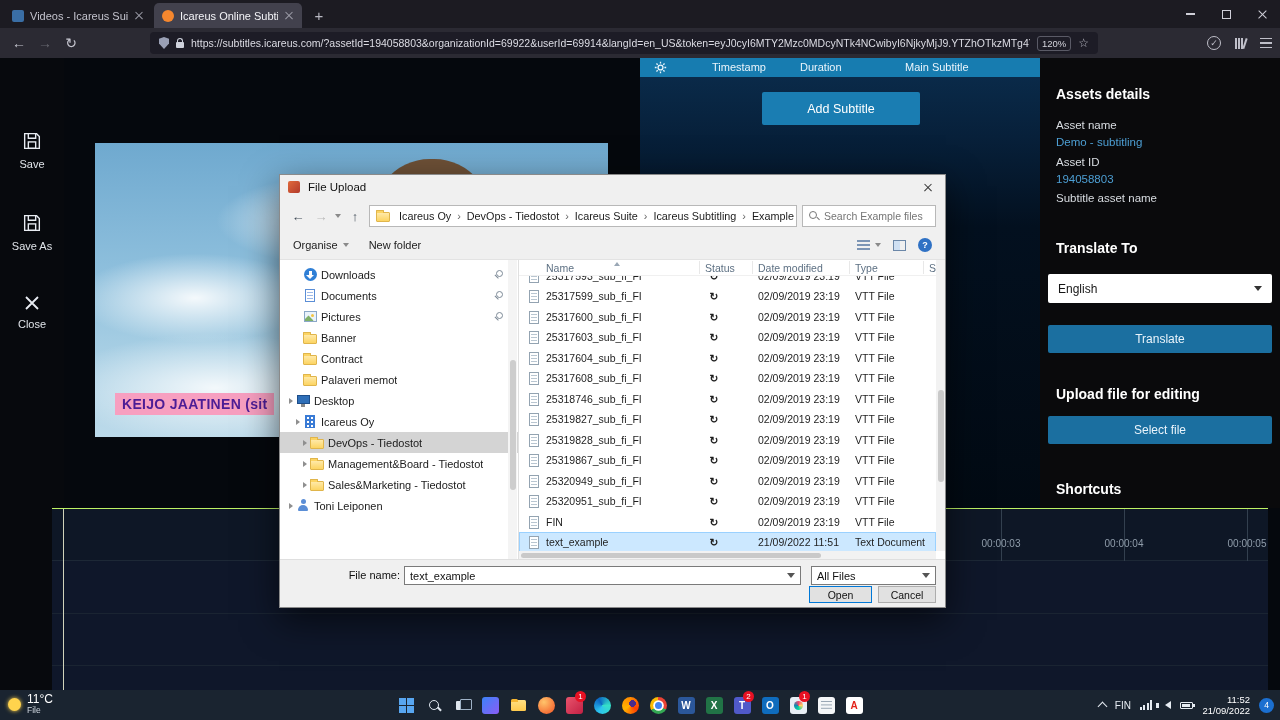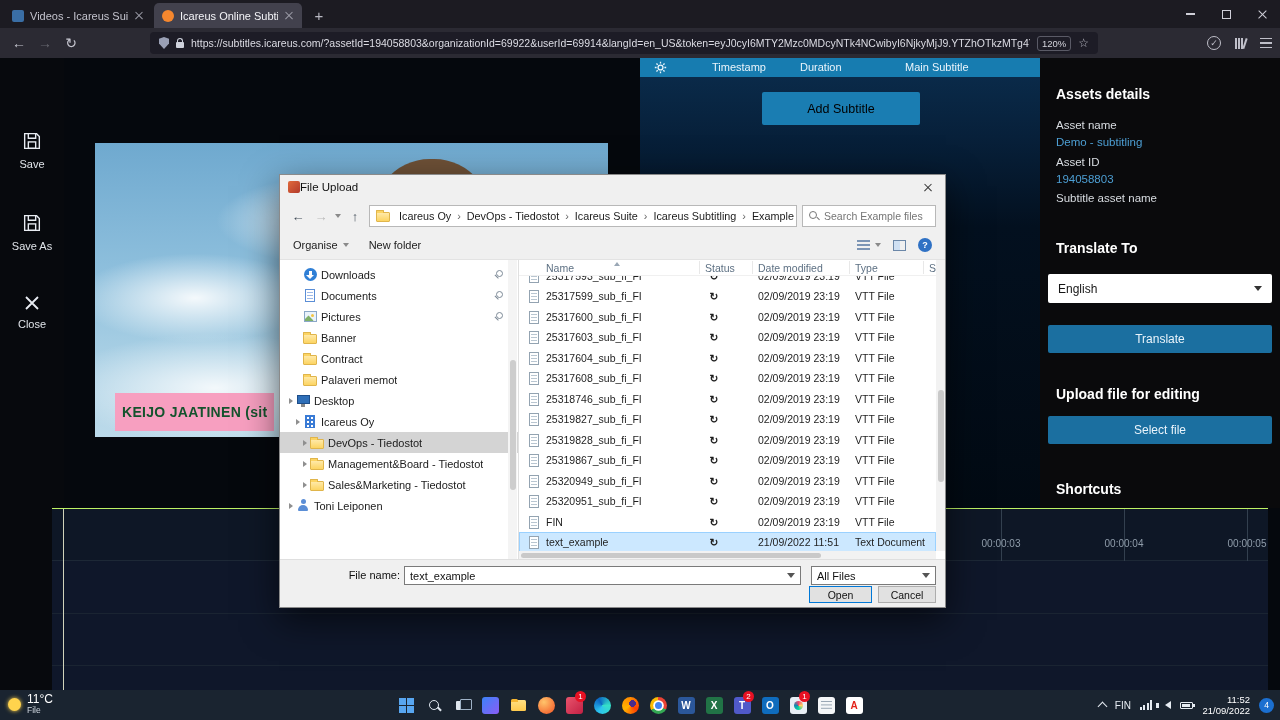--- a/index.html
+++ b/index.html
@@ -40,42 +40,42 @@
   .burger{width:12px;height:10px;border-top:1.5px solid #bfbfc9;border-bottom:1.5px solid #bfbfc9;position:relative}
   .burger::before{content:"";position:absolute;left:0;right:0;top:3.2px;height:1.5px;background:#bfbfc9}
   
   .pagebg{position:absolute;left:0;top:58px;width:1280px;height:632px;background:#05080d}
   .side{position:absolute;left:0;top:58px;width:64px;height:632px;background:#07090d}
   .side-item{position:absolute;left:0;width:64px;display:flex;flex-direction:column;align-items:center;gap:6px;color:#dfe3e8;font-size:11px}
   .video{position:absolute;left:95px;top:143px;width:513px;height:294px;overflow:hidden;background:linear-gradient(180deg,#6fa9cf 0%,#8fc0dd 45%,#a8cfe4 72%,#bcdaea 100%)}
   .cloud{position:absolute;background:radial-gradient(ellipse at center,#ffffff 0%,rgba(255,255,255,0) 70%)}
   .head-sil{position:absolute;left:272px;top:16px;width:130px;height:150px;background:#6e5137;border-radius:48% 48% 42% 42%}
   .body-sil{position:absolute;left:212px;top:142px;width:264px;height:170px;background:#1d2a3a;border-radius:38% 38% 0 0}
-  .subbar{position:absolute;left:20px;top:250px;height:38px;background:#f79fc0;display:inline-flex;align-items:center;padding:0 7px;font-weight:bold;font-size:14px;color:#14532d;white-space:nowrap;letter-spacing:.3px}
+  .subbar{position:absolute;left:20px;top:250px;height:22px;background:#f79fc0;display:inline-flex;align-items:center;padding:0 7px;font-weight:bold;font-size:14px;color:#4c1d95;white-space:nowrap;letter-spacing:.3px}
   .thead{position:absolute;left:640px;top:58px;width:400px;height:19px;background:#177cb0;color:#eaf4fb;font-size:11px}
   .thead .col{position:absolute;top:3px}
   .thead svg{position:absolute;left:14px;top:3px}
   .tablebg{position:absolute;left:640px;top:77px;width:400px;height:431px;background:linear-gradient(180deg,#0a2a49 0px,#07203a 60px,#03101f 150px,#020a13 100%)}
-  .addbtn{position:absolute;left:762px;top:92px;width:158px;height:33px;background:#1a7db2;border-radius:2px;color:#000000;font-size:12.5px;display:flex;align-items:center;justify-content:center}
+  .addbtn{position:absolute;left:762px;top:92px;width:158px;height:33px;background:#1a7db2;border-radius:2px;color:#ffffff;font-size:12.5px;display:flex;align-items:center;justify-content:center}
   .rpanel{position:absolute;left:1040px;top:58px;width:240px;height:450px;background:#0a0a0c;color:#fff}
   .rpanel .h{position:absolute;left:16px;font-size:14px;font-weight:bold}
   .rpanel .lb{position:absolute;left:16px;font-size:11.5px;color:#d9dde2}
   .rpanel .vl{position:absolute;left:16px;font-size:11.5px;color:#4d9fd4}
   .rsel{position:absolute;left:8px;top:216px;width:224px;height:29px;background:#fff;border-radius:2px;color:#161616;font-size:12px;display:flex;align-items:center;justify-content:space-between;padding:0 10px}
   .caret{width:0;height:0;border-left:4px solid transparent;border-right:4px solid transparent;border-top:5px solid #333}
   .rbtn{position:absolute;left:8px;width:224px;height:28px;background:#1b6fa0;border-radius:2px;color:#eaf4fb;font-size:12px;display:flex;align-items:center;justify-content:center}
   .timeline{position:absolute;left:52px;top:508px;width:1216px;height:182px;background:#0f172a;border-top:1px solid #bef264;overflow:hidden}
   .ruler{position:absolute;left:0;top:0;width:1216px;height:52px;background:#0e1726;border-bottom:1px solid #1d2836}
   .tick{position:absolute;top:0;width:1px;height:52px;background:#33404f}
   .ticklab{position:absolute;top:29px;transform:translateX(-50%);color:#909dab;font-size:10px;white-space:nowrap}
   .tlsep{position:absolute;left:0;width:1216px;height:1px;background:#1a2432}
   .playhead{position:absolute;left:11px;top:0;width:1px;height:182px;background:#cfd2ba}
   
   .dlg{position:absolute;left:279px;top:174px;width:667px;height:434px;background:#f0f0f0;border:1px solid #8a8a8a;box-shadow:0 12px 34px rgba(0,0,0,.6);font-size:11px;color:#111}
-  .dlg-title{position:absolute;left:0;top:0;right:0;height:24px;display:flex;align-items:center;padding-left:8px;gap:0;font-size:11.5px}
+  .dlg-title{position:absolute;left:0;top:0;right:0;height:24px;display:flex;align-items:center;padding-left:8px;gap:8px;font-size:11.5px}
   .dlg-ico{width:12px;height:12px;border-radius:2px;background:linear-gradient(135deg,#e06a3c,#b23a2a);flex:none}
   .dlg-close{position:absolute;right:0;top:0;width:34px;height:24px;display:flex;align-items:center;justify-content:center}
   .dlg-close .x-icon::before,.dlg-close .x-icon::after{background:#333}
   .dlg-nav{position:absolute;left:0;top:26px;right:0;height:30px;display:flex;align-items:center;padding:0 9px;gap:5px}
   .dnav{font-size:13px;color:#3f4a56;width:18px;text-align:center}
   .dnav.dim{color:#b9b9b9}
   .mini-caret{width:0;height:0;border-left:3.5px solid transparent;border-right:3.5px solid transparent;border-top:4px solid #8a8a8a}
   .addr{width:428px;height:22px;background:#fff;border:1px solid #b8b8b8;display:flex;align-items:center;padding:0 5px;gap:2px;overflow:hidden}
   .crumb{padding:0 3px;white-space:nowrap;font-size:10.8px;color:#1b1b1b}
   .crumb:not(:last-child)::after{content:"›";color:#666;margin-left:6px}

